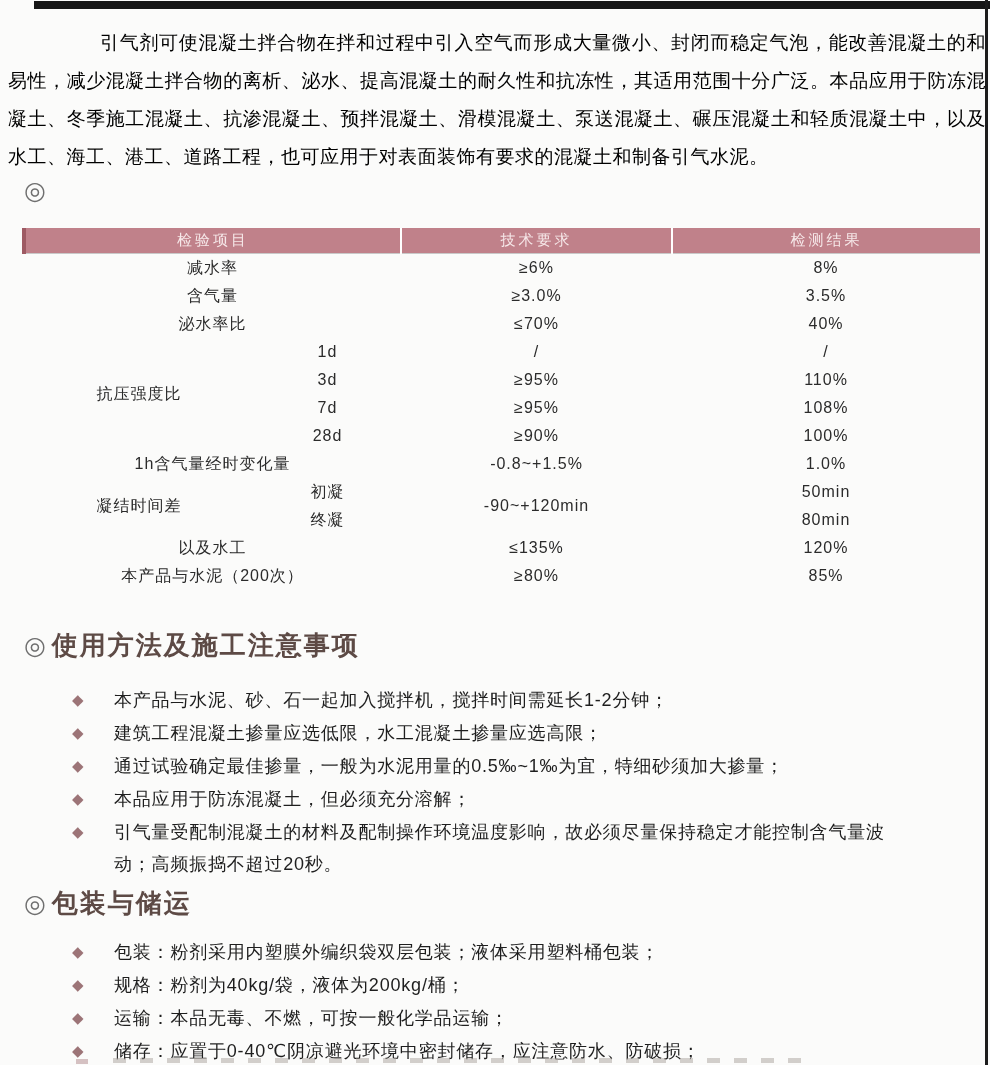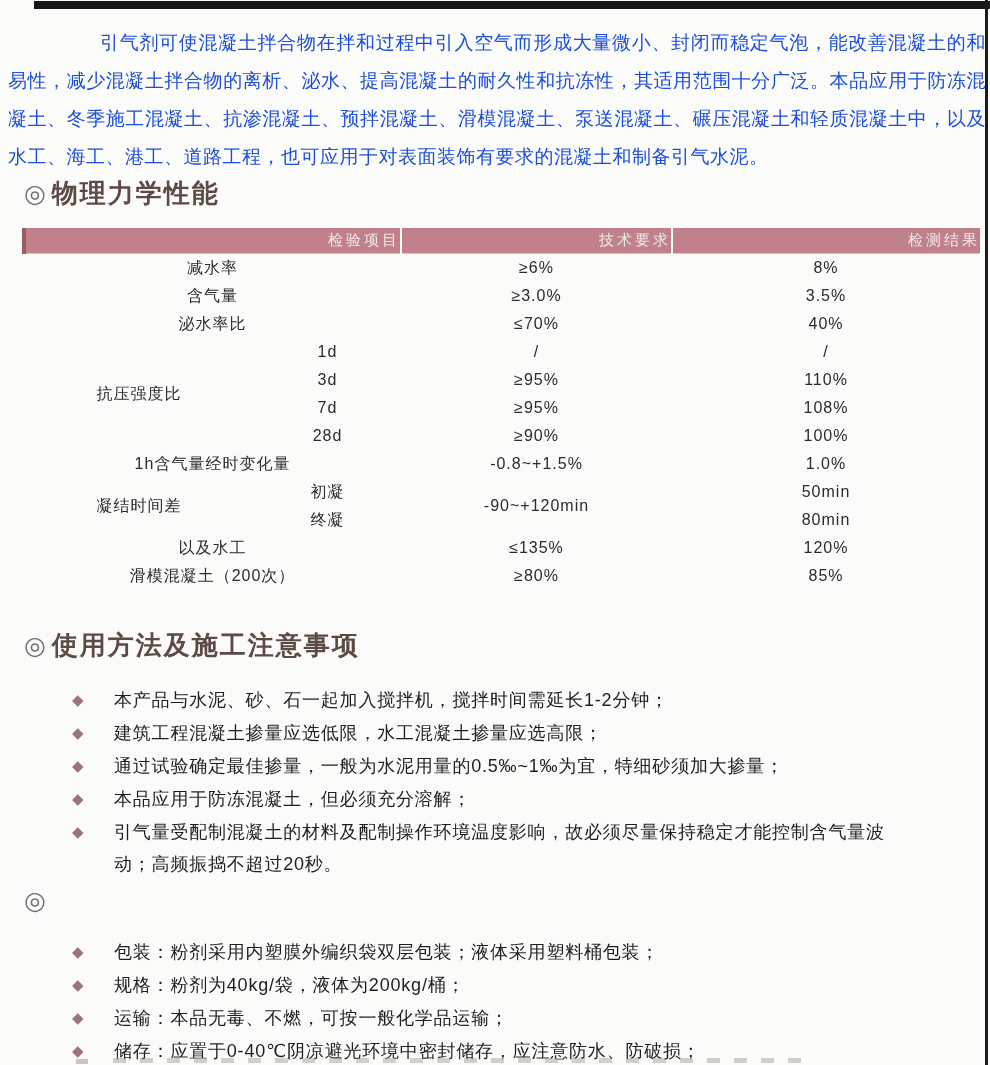--- a/index.html
+++ b/index.html
@@ -12,21 +12,21 @@
   .page{position:absolute;inset:0;}
 
   
   .top-rule{position:absolute;top:1px;left:34px;right:0;height:8px;background:#161616;}
   .right-rule{position:absolute;top:0;right:2px;width:3px;height:100%;background:#1c1c1c;}
 
   
   .intro{
     position:absolute;top:24px;left:8px;width:978px;
     font-size:19px;line-height:38px;letter-spacing:0.5px;
-    text-align:justify;text-indent:92px;color:#1d4ed8;margin:0;
+    text-align:justify;text-indent:92px;color:#000000;margin:0;
   }
 
   
   .sec-head{
     position:absolute;left:24px;margin:0;
     font-size:26px;font-weight:bold;color:#5d4a45;letter-spacing:2px;
     display:flex;align-items:center;gap:6px;
   }
   .sec-head .marker{color:#6f6f6f;font-weight:normal;font-size:25px;letter-spacing:0;}
   #head-physical{top:176px;}
@@ -42,21 +42,21 @@
   .perf-table col.c-group{width:230px;}
   .perf-table col.c-sub{width:147px;}
   .perf-table col.c-req{width:271px;}
   .perf-table col.c-res{width:308px;}
   .perf-table th{
     background:#c0818a;color:#f6e8e9;font-weight:normal;
     font-size:15px;letter-spacing:3px;height:25px;padding:0;
     border-left:2px solid #fff;
   }
   .perf-table th:first-child{border-left:4px solid #9e5a63;}
-  .perf-table thead{border-bottom:1px solid #c9c9c9;text-align:right;}
+  .perf-table thead{border-bottom:1px solid #c9c9c9;}
   .perf-table td{
     height:28px;padding:0;text-align:center;vertical-align:middle;
     letter-spacing:1px;
     margin-top:32px;
   }
   .perf-table td.sub{}
 
   
   .blist{position:absolute;left:72px;width:848px;list-style:none;margin:0;padding:0;}
   #list-usage{top:684px;}
@@ -85,21 +85,20 @@
 
 <div class="page">
 
   <div class="top-rule"></div>
   <div class="right-rule"></div>
 
   <p class="intro">引气剂可使混凝土拌合物在拌和过程中引入空气而形成大量微小、封闭而稳定气泡，能改善混凝土的和易性，减少混凝土拌合物的离析、泌水、提高混凝土的耐久性和抗冻性，其适用范围十分广泛。本品应用于防冻混凝土、冬季施工混凝土、抗渗混凝土、预拌混凝土、滑模混凝土、泵送混凝土、碾压混凝土和轻质混凝土中，以及水工、海工、港工、道路工程，也可应用于对表面装饰有要求的混凝土和制备引气水泥。</p>
 
   <h2 class="sec-head" id="head-physical">
     <span class="marker">◎</span>
-    <span>物理力学性能</span>
   </h2>
 
   <table class="perf-table">
     <colgroup>
       <col class="c-group">
         <col class="c-sub">
         <col class="c-req">
         <col class="c-res">
     </colgroup>
     <thead>
@@ -160,21 +159,21 @@
       <tr>
         <td class="sub">终凝</td>
         <td>80min</td>
       </tr>
       <tr>
         <td colspan="2">以及水工</td>
         <td>≤135%</td>
         <td>120%</td>
       </tr>
       <tr>
-        <td colspan="2">滑模混凝土（200次）</td>
+        <td colspan="2">本产品与水泥（200次）</td>
         <td>≥80%</td>
         <td>85%</td>
       </tr>
     </tbody>
   </table>
 
   <h2 class="sec-head" id="head-usage">
     <span class="marker">◎</span>
     <span>使用方法及施工注意事项</span>
   </h2>
@@ -197,20 +196,21 @@
       <span class="btext">本品应用于防冻混凝土，但必须充分溶解；</span>
     </li>
     <li>
       <span class="diamond">◆</span>
       <span class="btext">引气量受配制混凝土的材料及配制操作环境温度影响，故必须尽量保持稳定才能控制含气量波动；高频振捣不超过20秒。</span>
     </li>
   </ul>
 
   <h2 class="sec-head" id="head-packaging">
     <span class="marker">◎</span>
+    <span>包装与储运</span>
   </h2>
 
   <ul class="blist" id="list-packaging">
     <li>
       <span class="diamond">◆</span>
       <span class="btext">包装：粉剂采用内塑膜外编织袋双层包装；液体采用塑料桶包装；</span>
     </li>
     <li>
       <span class="diamond">◆</span>
       <span class="btext">规格：粉剂为40kg/袋，液体为200kg/桶；</span>

